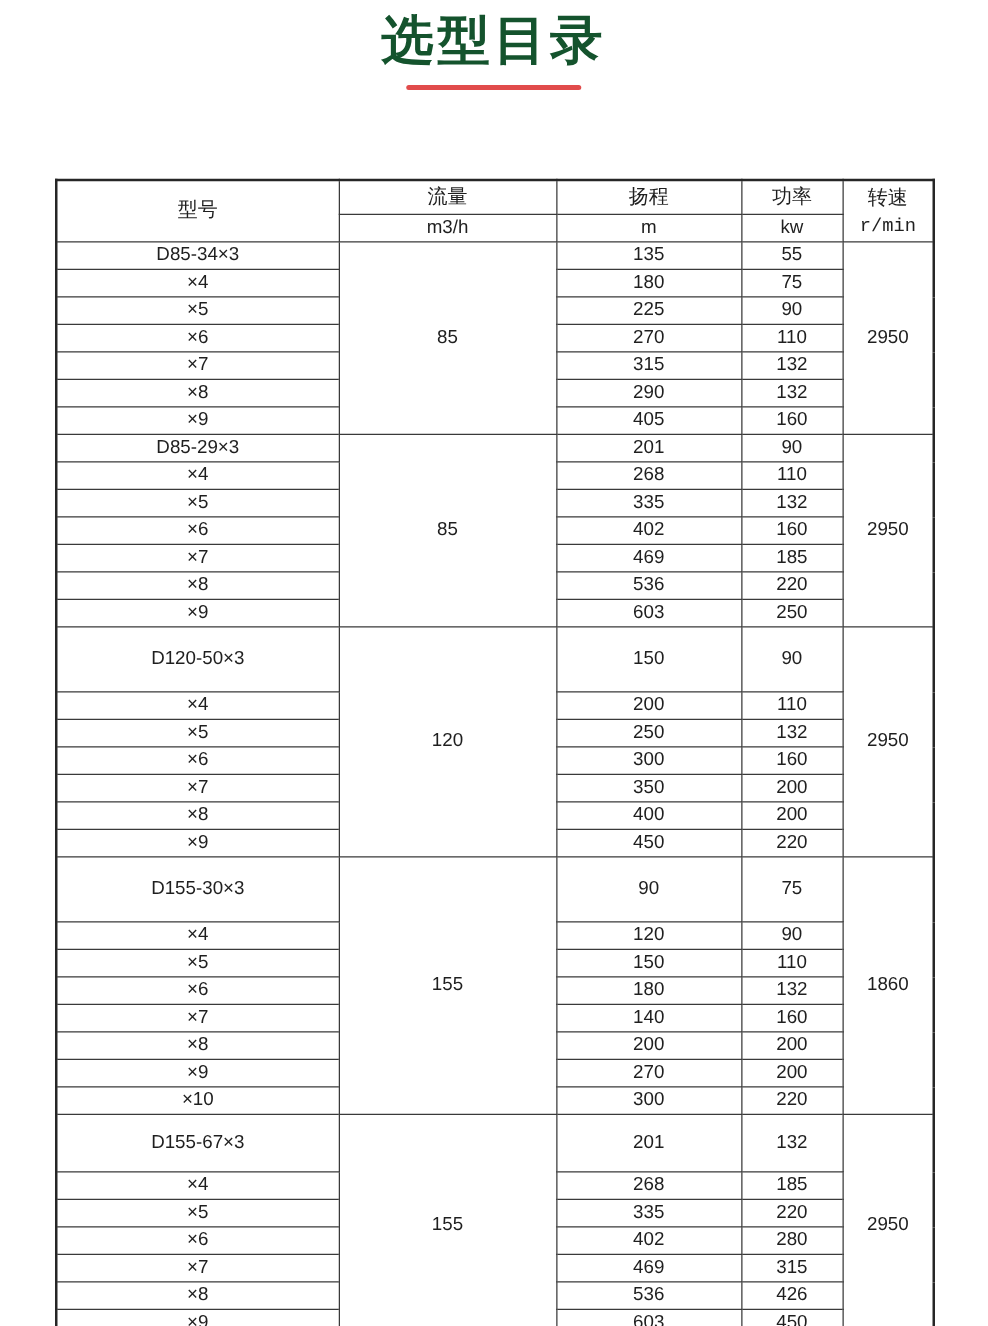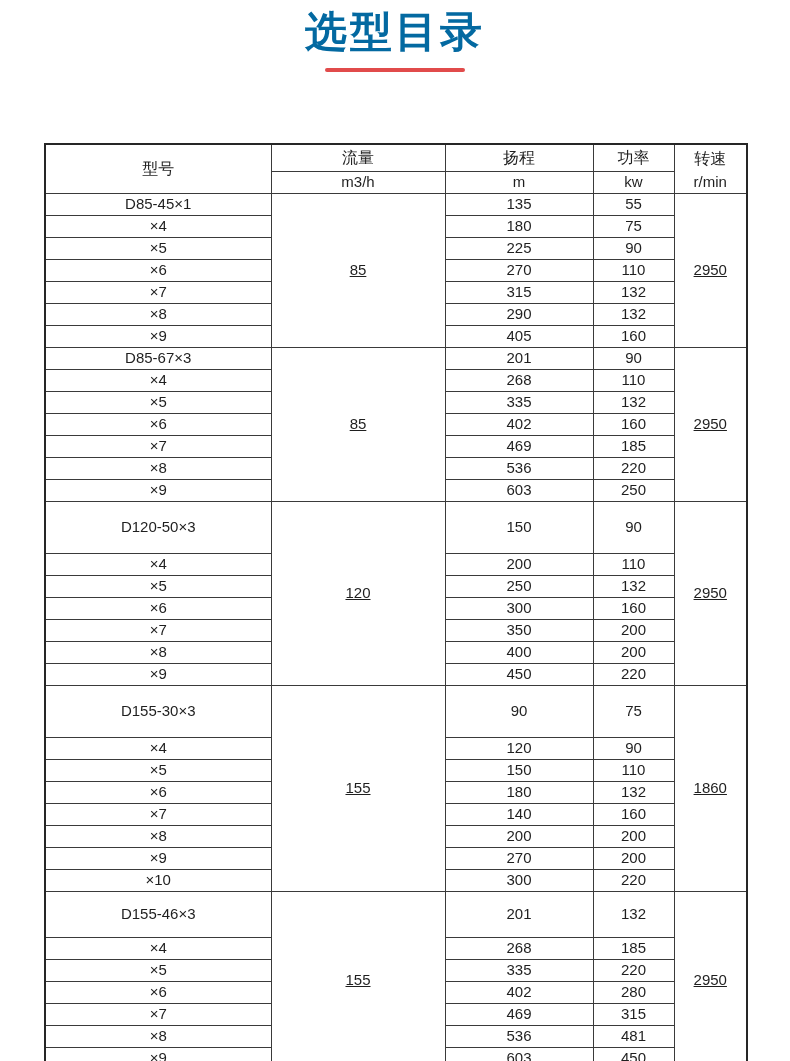--- a/index.html
+++ b/index.html
@@ -16,21 +16,21 @@
     top: 4px;
     left: 0;
     width: 790px;
     text-align: center;
   }
   .page-title {
     display: inline-block;
     font-size: 42px;
     line-height: 56px;
     font-weight: 700;
-    color: #0369a1;
+    color: #14532d;
     letter-spacing: 3px;
     margin: 0;
   }
   .title-underline {
     width: 140px;
     height: 4px;
     margin: 8px auto 0 auto;
     border-radius: 2px;
   }
   table.catalog {
@@ -52,25 +52,25 @@
     font-weight: 400;
     color: #1f1f1f;
     line-height: 1.1;
     overflow: hidden;
     white-space: nowrap;
   }
   tr.h1 th { height: 26px; font-size: 16px; }
   tr.h2 th { height: 21px; font-size: 15px; }
   th.speed-th { vertical-align: middle; margin-left: 28px; }
   th.speed-th .sp-top { height: 27px; display: flex; align-items: center; justify-content: center; font-size: 16px; }
-  th.speed-th .sp-bottom { height: 21px; display: flex; align-items: center; justify-content: center; font-size: 15px; }
+  th.speed-th .sp-bottom { height: 21px; display: flex; align-items: center; justify-content: center; font-size: 15px; font-family: Liberation Mono, monospace; }
   tbody tr { height: 22px; }
   tbody tr.tall { height: 52px; padding-left: 12px; }
   tbody tr.tall-sm { height: 46px; }
-  td.col-flow, td.col-speed { font-size: 15px; text-decoration: underline; }
+  td.col-flow, td.col-speed { font-size: 15px; }
 </style>
 </head>
 <body>
 
 <div class="title-wrap">
   <h1 class="page-title">选型目录</h1>
   <div class="title-underline" style="background: rgb(225, 75, 75);"></div>
 </div>
 
 <table class="catalog">
@@ -93,21 +93,21 @@
       </th>
     </tr>
     <tr class="h2">
       <th>m3/h</th>
       <th>m</th>
       <th>kw</th>
     </tr>
   </thead>
   <tbody>
       <tr>
-        <td class="col-model">D85-45×1</td>
+        <td class="col-model">D85-34×3</td>
         <td class="col-flow" rowspan="7">85</td>
         <td class="col-head">135</td>
         <td class="col-power">55</td>
         <td class="col-speed" rowspan="7">2950</td>
       </tr>
       <tr>
         <td class="col-model">×4</td>
         <td class="col-head">180</td>
         <td class="col-power">75</td>
       </tr>
@@ -130,21 +130,21 @@
         <td class="col-model">×8</td>
         <td class="col-head">290</td>
         <td class="col-power">132</td>
       </tr>
       <tr>
         <td class="col-model">×9</td>
         <td class="col-head">405</td>
         <td class="col-power">160</td>
       </tr>
       <tr>
-        <td class="col-model">D85-67×3</td>
+        <td class="col-model">D85-29×3</td>
         <td class="col-flow" rowspan="7">85</td>
         <td class="col-head">201</td>
         <td class="col-power">90</td>
         <td class="col-speed" rowspan="7">2950</td>
       </tr>
       <tr>
         <td class="col-model">×4</td>
         <td class="col-head">268</td>
         <td class="col-power">110</td>
       </tr>
@@ -246,21 +246,21 @@
         <td class="col-model">×9</td>
         <td class="col-head">270</td>
         <td class="col-power">200</td>
       </tr>
       <tr>
         <td class="col-model">×10</td>
         <td class="col-head">300</td>
         <td class="col-power">220</td>
       </tr>
       <tr class="tall-sm">
-        <td class="col-model">D155-46×3</td>
+        <td class="col-model">D155-67×3</td>
         <td class="col-flow" rowspan="7">155</td>
         <td class="col-head">201</td>
         <td class="col-power">132</td>
         <td class="col-speed" rowspan="7">2950</td>
       </tr>
       <tr>
         <td class="col-model">×4</td>
         <td class="col-head">268</td>
         <td class="col-power">185</td>
       </tr>
@@ -275,21 +275,21 @@
         <td class="col-power">280</td>
       </tr>
       <tr>
         <td class="col-model">×7</td>
         <td class="col-head">469</td>
         <td class="col-power">315</td>
       </tr>
       <tr>
         <td class="col-model">×8</td>
         <td class="col-head">536</td>
-        <td class="col-power">481</td>
+        <td class="col-power">426</td>
       </tr>
       <tr>
         <td class="col-model">×9</td>
         <td class="col-head">603</td>
         <td class="col-power">450</td>
       </tr>
     </tbody>
 </table>
 
 </body></html>

